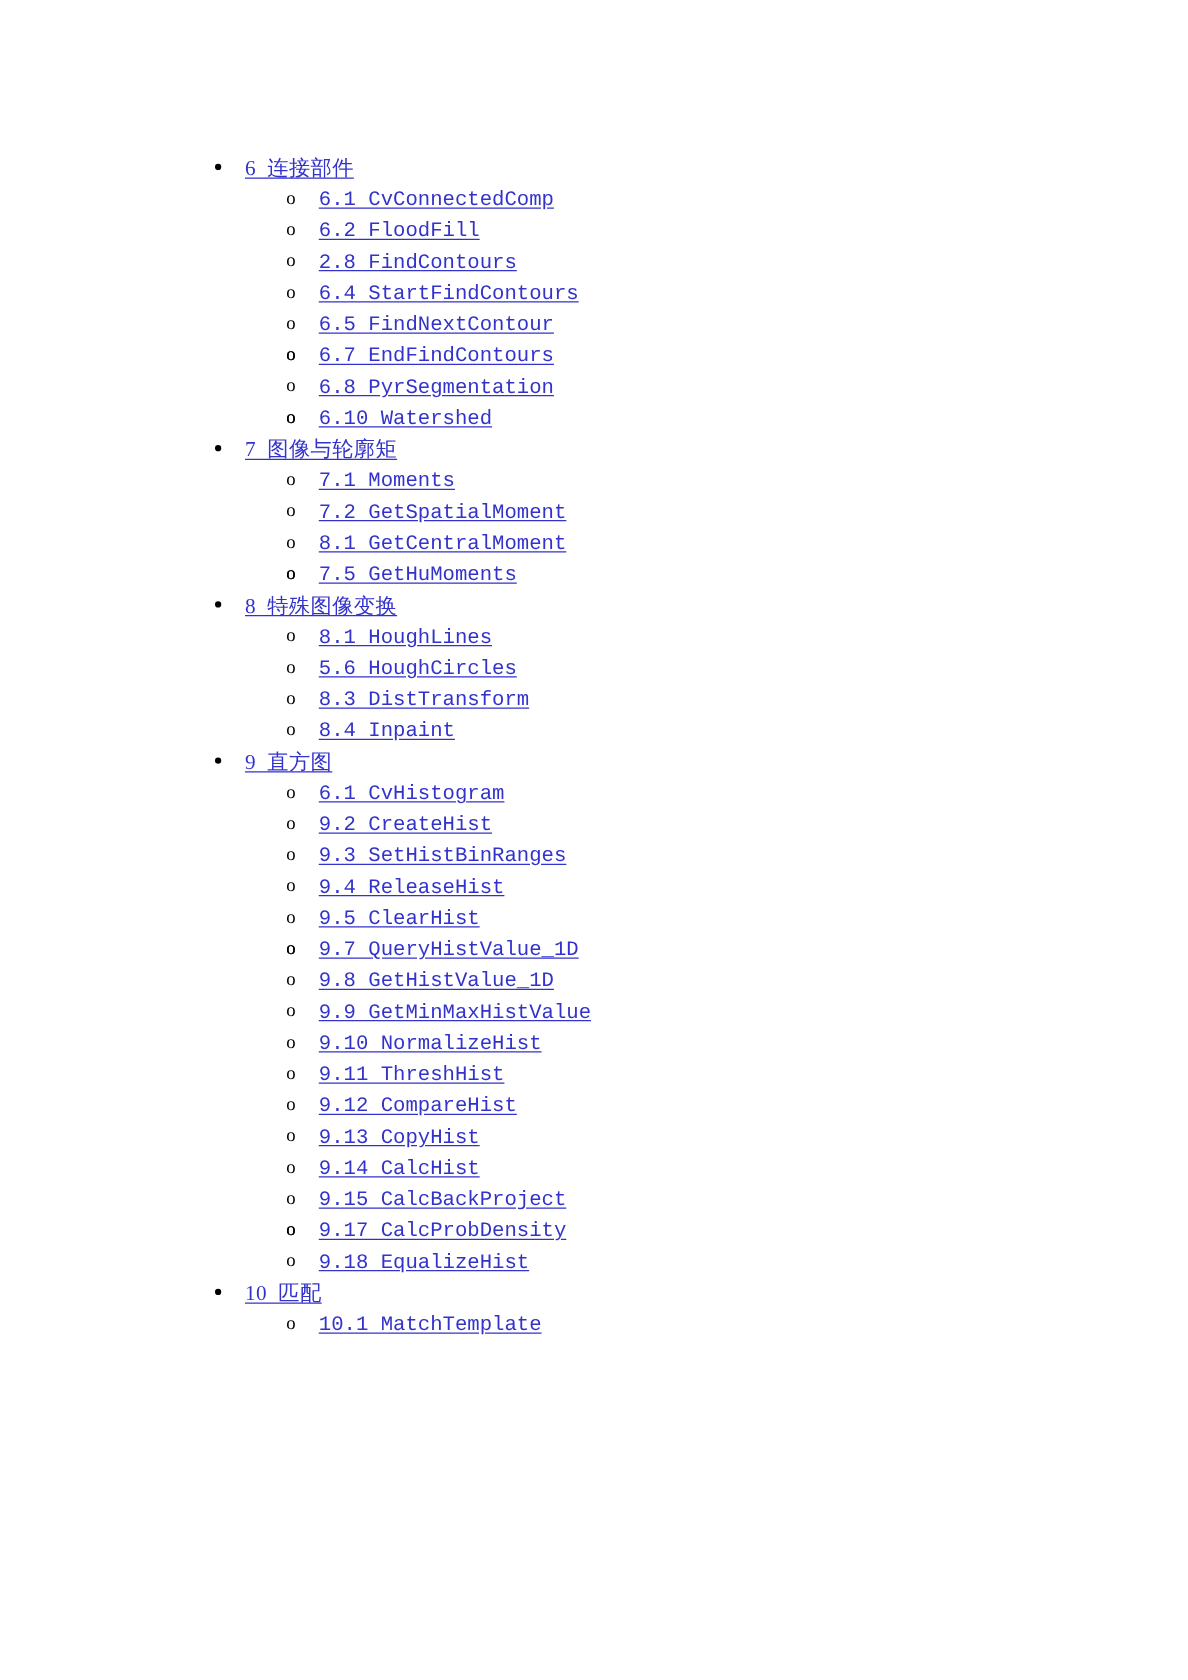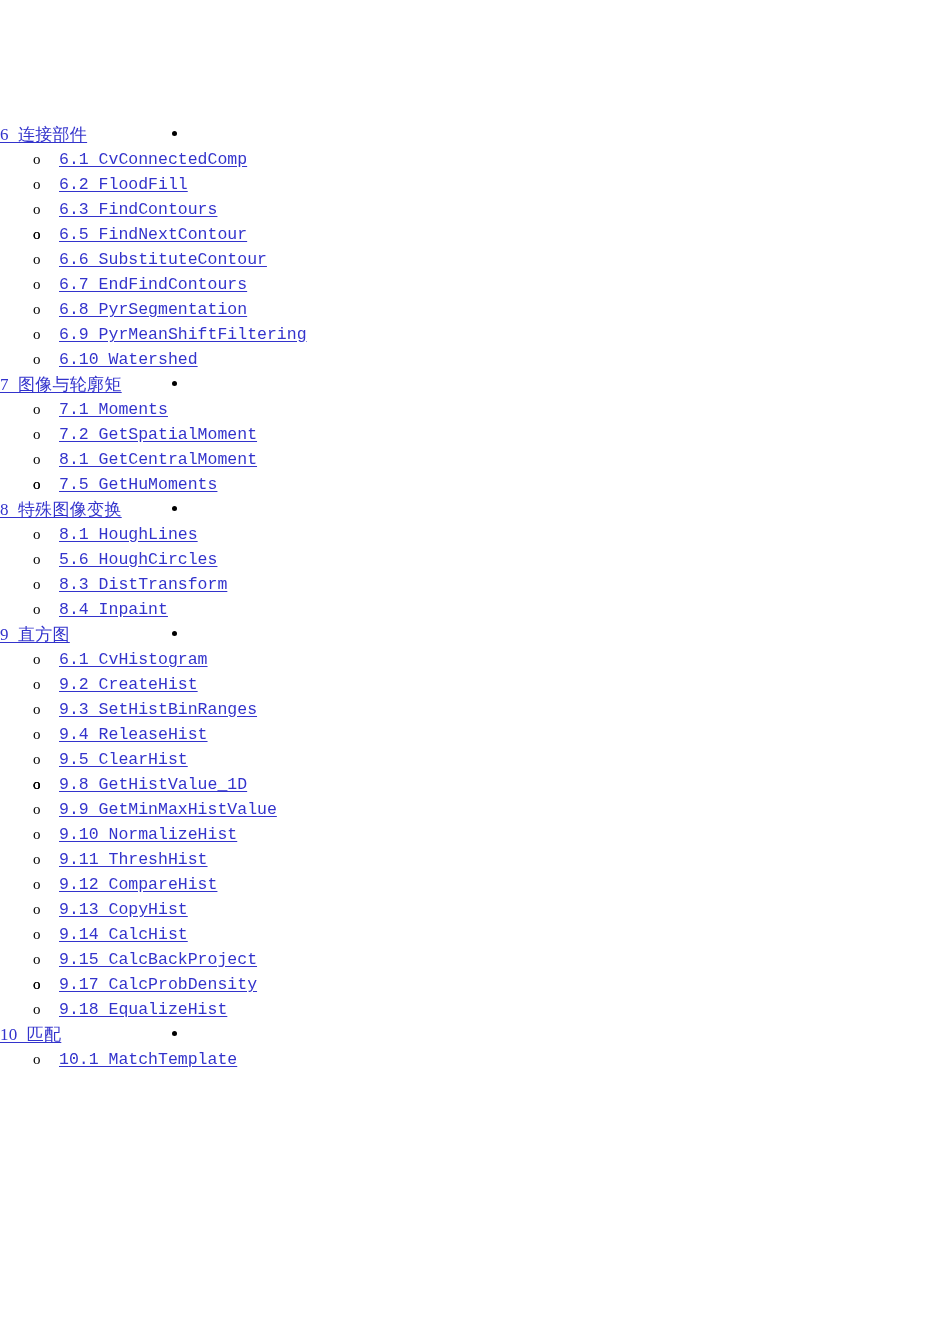--- a/index.html
+++ b/index.html
@@ -23,20 +23,21 @@
   }
 
   ul.level1 {
     list-style: none;
     margin: 0;
     padding: 0;
   }
 
   li.chapter {
     position: relative;
+    padding-left: 196px;
     margin: 0;
   }
 
   li.chapter > .bullet-disc {
     position: absolute;
     left: 172px;
     top: 9px;
     width: 5px;
     height: 5px;
     border-radius: 50%;
@@ -88,27 +89,27 @@
   }
 </style>
 </head>
 <body>
 
 <div id="toc">
   <ul class="level1">
       <li class="chapter"><span class="bullet-disc"></span><a class="chapter-link" href="#">6  连接部件</a><ul class="level2">
           <li class="section"><span class="bullet-circle">o</span><a class="section-link" href="#">6.1 CvConnectedComp</a></li>
           <li class="section"><span class="bullet-circle">o</span><a class="section-link" href="#">6.2 FloodFill</a></li>
-          <li class="section"><span class="bullet-circle">o</span><a class="section-link" href="#">6.3 FindContours</a></li>
+          <li class="section"><span class="bullet-circle">o</span><a class="section-link" href="#">2.8 FindContours</a></li>
+          <li class="section"><span class="bullet-circle">o</span><a class="section-link" href="#">6.4 StartFindContours</a></li>
+          <li class="section"><span class="bullet-circle">o</span><a class="section-link" href="#">6.5 FindNextContour</a></li>
           <li class="section"><span class="bullet-circle">o</span></li>
-          <li class="section"><span class="bullet-circle">o</span><a class="section-link" href="#">6.5 FindNextContour</a></li>
-          <li class="section"><span class="bullet-circle">o</span><a class="section-link" href="#">6.6 SubstituteContour</a></li>
           <li class="section"><span class="bullet-circle">o</span><a class="section-link" href="#">6.7 EndFindContours</a></li>
           <li class="section"><span class="bullet-circle">o</span><a class="section-link" href="#">6.8 PyrSegmentation</a></li>
-          <li class="section"><span class="bullet-circle">o</span><a class="section-link" href="#">6.9 PyrMeanShiftFiltering</a></li>
+          <li class="section"><span class="bullet-circle">o</span></li>
           <li class="section"><span class="bullet-circle">o</span><a class="section-link" href="#">6.10 Watershed</a></li>
         </ul></li>
       <li class="chapter"><span class="bullet-disc"></span><a class="chapter-link" href="#">7  图像与轮廓矩</a><ul class="level2">
           <li class="section"><span class="bullet-circle">o</span><a class="section-link" href="#">7.1 Moments</a></li>
           <li class="section"><span class="bullet-circle">o</span><a class="section-link" href="#">7.2 GetSpatialMoment</a></li>
           <li class="section"><span class="bullet-circle">o</span><a class="section-link" href="#">8.1 GetCentralMoment</a></li>
           <li class="section"><span class="bullet-circle">o</span></li>
           <li class="section"><span class="bullet-circle">o</span><a class="section-link" href="#">7.5 GetHuMoments</a></li>
         </ul></li>
       <li class="chapter"><span class="bullet-disc"></span><a class="chapter-link" href="#">8  特殊图像变换</a><ul class="level2">
@@ -117,21 +118,21 @@
           <li class="section"><span class="bullet-circle">o</span><a class="section-link" href="#">8.3 DistTransform</a></li>
           <li class="section"><span class="bullet-circle">o</span><a class="section-link" href="#">8.4 Inpaint</a></li>
         </ul></li>
       <li class="chapter"><span class="bullet-disc"></span><a class="chapter-link" href="#">9  直方图</a><ul class="level2">
           <li class="section"><span class="bullet-circle">o</span><a class="section-link" href="#">6.1 CvHistogram</a></li>
           <li class="section"><span class="bullet-circle">o</span><a class="section-link" href="#">9.2 CreateHist</a></li>
           <li class="section"><span class="bullet-circle">o</span><a class="section-link" href="#">9.3 SetHistBinRanges</a></li>
           <li class="section"><span class="bullet-circle">o</span><a class="section-link" href="#">9.4 ReleaseHist</a></li>
           <li class="section"><span class="bullet-circle">o</span><a class="section-link" href="#">9.5 ClearHist</a></li>
           <li class="section"><span class="bullet-circle">o</span></li>
-          <li class="section"><span class="bullet-circle">o</span></li>
+          <li class="section"><span class="bullet-circle">o</span><a class="section-link" href="#">9.7 QueryHistValue_1D</a></li>
           <li class="section"><span class="bullet-circle">o</span><a class="section-link" href="#">9.8 GetHistValue_1D</a></li>
           <li class="section"><span class="bullet-circle">o</span><a class="section-link" href="#">9.9 GetMinMaxHistValue</a></li>
           <li class="section"><span class="bullet-circle">o</span><a class="section-link" href="#">9.10 NormalizeHist</a></li>
           <li class="section"><span class="bullet-circle">o</span><a class="section-link" href="#">9.11 ThreshHist</a></li>
           <li class="section"><span class="bullet-circle">o</span><a class="section-link" href="#">9.12 CompareHist</a></li>
           <li class="section"><span class="bullet-circle">o</span><a class="section-link" href="#">9.13 CopyHist</a></li>
           <li class="section"><span class="bullet-circle">o</span><a class="section-link" href="#">9.14 CalcHist</a></li>
           <li class="section"><span class="bullet-circle">o</span><a class="section-link" href="#">9.15 CalcBackProject</a></li>
           <li class="section"><span class="bullet-circle">o</span></li>
           <li class="section"><span class="bullet-circle">o</span><a class="section-link" href="#">9.17 CalcProbDensity</a></li>

